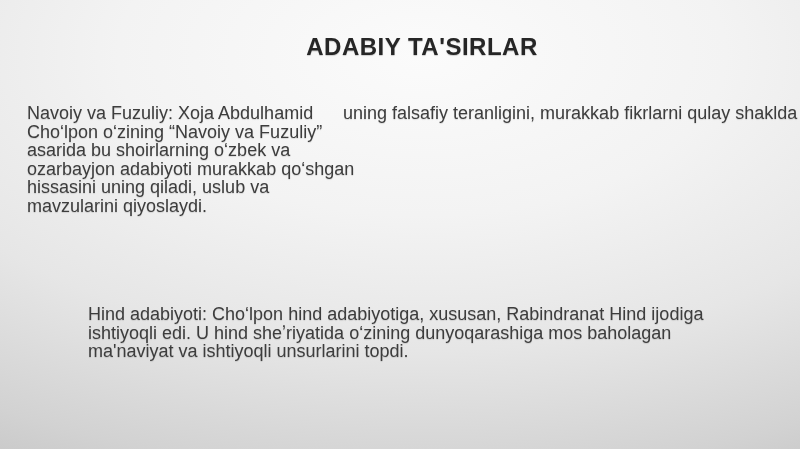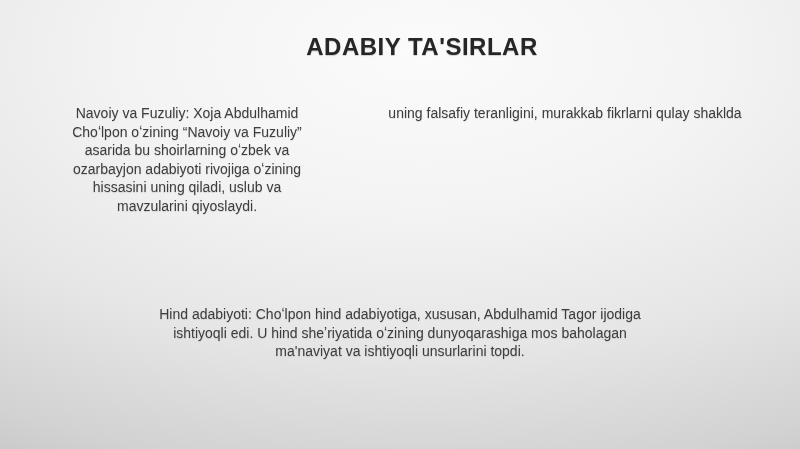--- a/index.html
+++ b/index.html
@@ -24,22 +24,21 @@
     margin: 0;
     text-align: center;
     font-size: 24px;
     font-weight: bold;
     letter-spacing: 0.5px;
     color: #262626;
     text-shadow: 0 1px 1px rgba(0,0,0,0.18);
   }
   .block {
     position: absolute;
-    text-align: center;
-    font-size: 14px;
+    font-size: 18px;
     line-height: 18.6px;
     color: #3d3d3d;
     text-shadow: 0 1px 1px rgba(0,0,0,0.12);
   }
   .block .line {
     white-space: nowrap;
   }
   .block-left {
     left: 27px;
     top: 104px;
@@ -60,28 +59,28 @@
 <body>
 
 <div class="slide">
 
   <h1 class="slide-title">ADABIY TA'SIRLAR</h1>
 
   <div class="block block-left">
     <div class="line">Navoiy va Fuzuliy: Xoja Abdulhamid</div>
     <div class="line">Choʻlpon oʻzining “Navoiy va Fuzuliy”</div>
     <div class="line">asarida bu shoirlarning oʻzbek va</div>
-    <div class="line">ozarbayjon adabiyoti rivojiga oʻzining</div>
+    <div class="line">ozarbayjon adabiyoti murakkab qoʻshgan</div>
     <div class="line">hissasini uning qiladi, uslub va</div>
     <div class="line">mavzularini qiyoslaydi.</div>
   </div>
 
   <div class="block block-right">
     <div class="line">uning falsafiy teranligini, murakkab fikrlarni qulay shaklda</div>
   </div>
 
   <div class="block block-bottom">
-    <div class="line">Hind adabiyoti: Choʻlpon hind adabiyotiga, xususan, Abdulhamid Tagor ijodiga</div>
+    <div class="line">Hind adabiyoti: Choʻlpon hind adabiyotiga, xususan, Rabindranat Hind ijodiga</div>
     <div class="line">ishtiyoqli edi. U hind sheʼriyatida oʻzining dunyoqarashiga mos baholagan</div>
     <div class="line">ma'naviyat va ishtiyoqli unsurlarini topdi.</div>
   </div>
 
 </div>
 
 </body></html>

